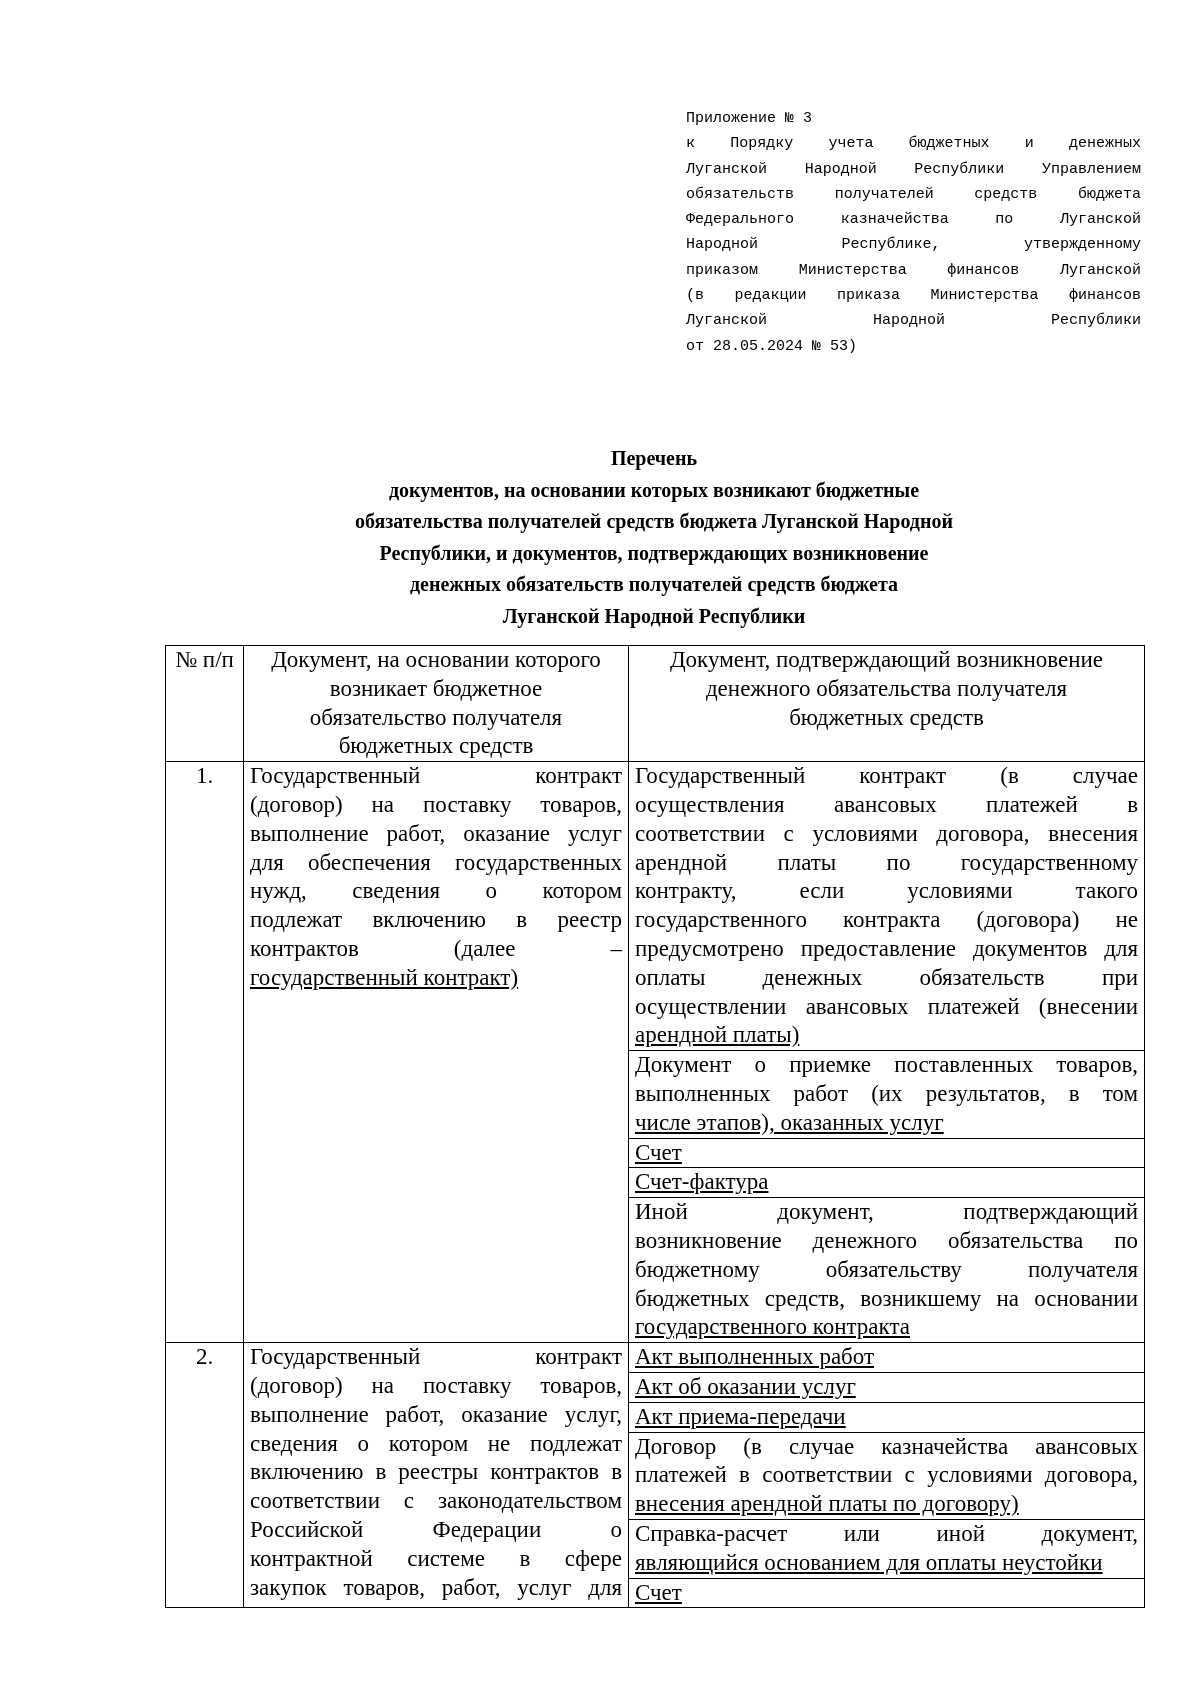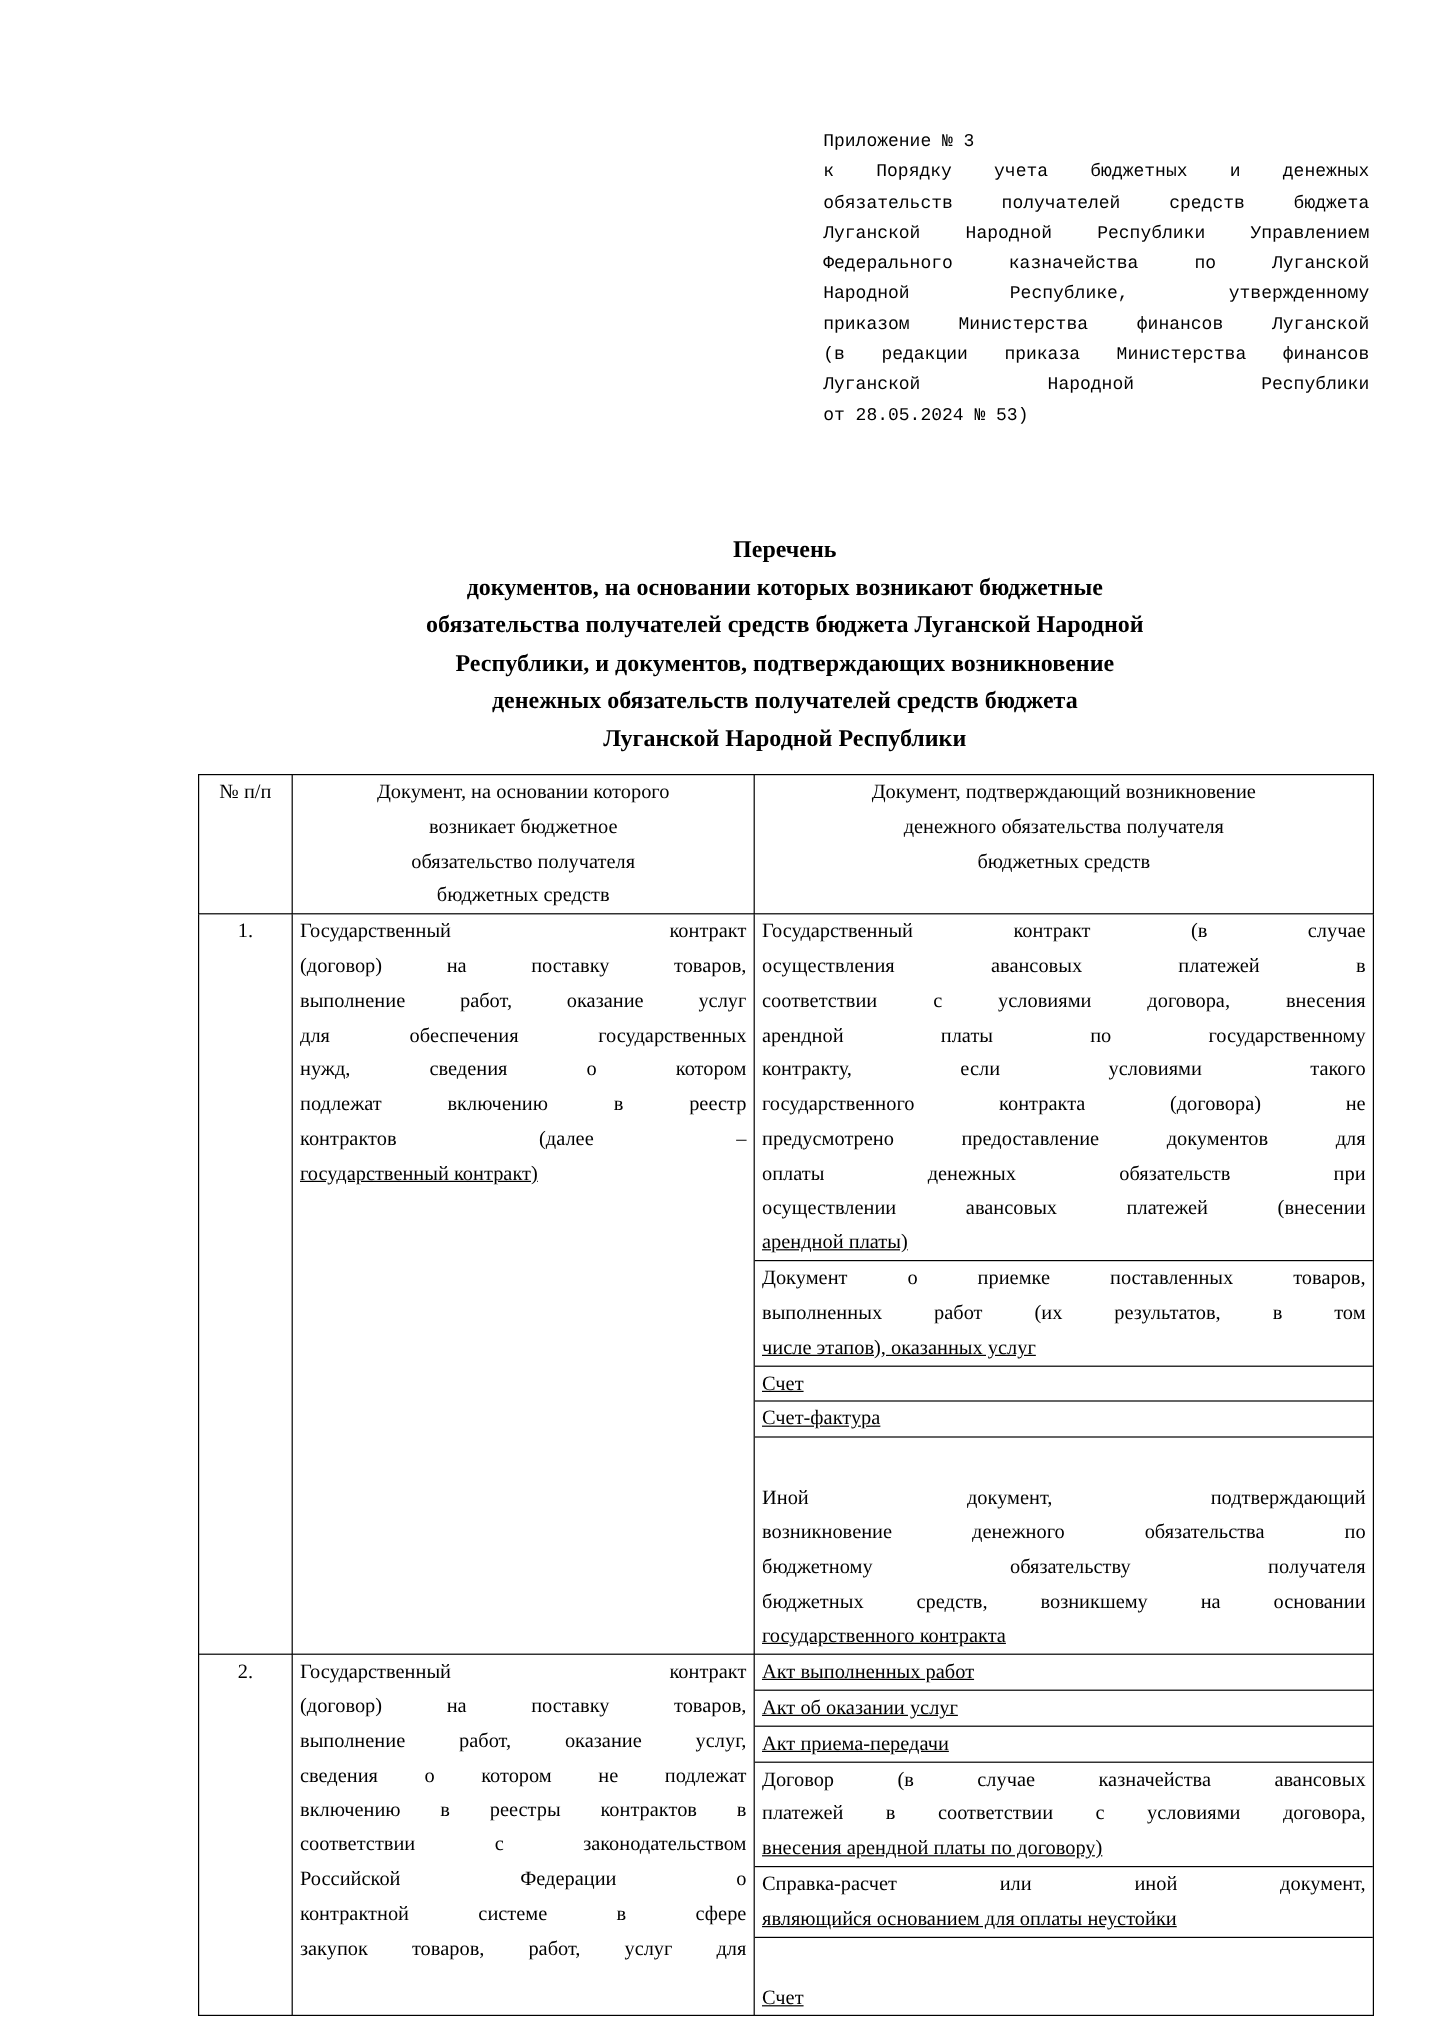--- a/index.html
+++ b/index.html
@@ -7,40 +7,40 @@
          font-family: "Liberation Serif", "DejaVu Serif", serif; color: #000; }
   .appendix { position: absolute; left: 686px; top: 106px; width: 455px;
               font-size: 15px; line-height: 25.3px; font-family: Liberation Mono, monospace; }
   .appendix .line { display: block; text-align: justify; text-align-last: justify; white-space: nowrap; }
   .appendix .line.last { text-align-last: left; }
   .appendix .line.first { text-align-last: left; }
   .title { position: absolute; left: 165px; width: 978px; top: 443px;
            font-weight: bold; font-size: 20px; line-height: 31.6px; text-align: center; }
   .title .line { display: block; white-space: nowrap; }
   table.doc { position: absolute; left: 165px; top: 645px; width: 979px; border-collapse: collapse;
-              font-size: 17px; line-height: 28.8px; table-layout: fixed; }
+              font-size: 23px; line-height: 28.8px; table-layout: fixed; }
   table.doc td, table.doc th { border: 1.5px solid #000; padding: 0 6px; vertical-align: top; font-weight: normal; }
   table.doc th { text-align: center; padding-top: 0; }
   col.c1 { width: 78px; } col.c2 { width: 385px; } col.c3 { width: 516px; }
   .jline { display: block; text-align: justify; text-align-last: justify; white-space: nowrap; }
   .jline.last { text-align-last: left; text-decoration: underline; }
   .num { text-align: center; }
   tr.head th { height: 111px; }
   .c3cell { padding: 0 !important; }
   .subrow { border-bottom: 1.5px solid #000; padding: 0 6px; }
-  .subrow:last-child { border-bottom: none; margin-top: 36px; }
+  .subrow:last-child { border-bottom: none; }
 </style>
 </head>
 <body>
 
 <div class="appendix">
   <span class="line first">Приложение № 3</span>
   <span class="line">к Порядку учета бюджетных и денежных</span>
+  <span class="line">Луганской Народной Республики Управлением</span>
   <span class="line">обязательств получателей средств бюджета</span>
-  <span class="line">Луганской Народной Республики Управлением</span>
   <span class="line">Федерального казначейства по Луганской</span>
   <span class="line">Народной Республике, утвержденному</span>
   <span class="line">приказом Министерства финансов Луганской</span>
   <span class="line">(в редакции приказа Министерства финансов</span>
   <span class="line">Луганской Народной Республики</span>
   <span class="line last">от 28.05.2024 № 53)</span>
 </div>
 
 <div class="title">
   <span class="line">Перечень</span>

